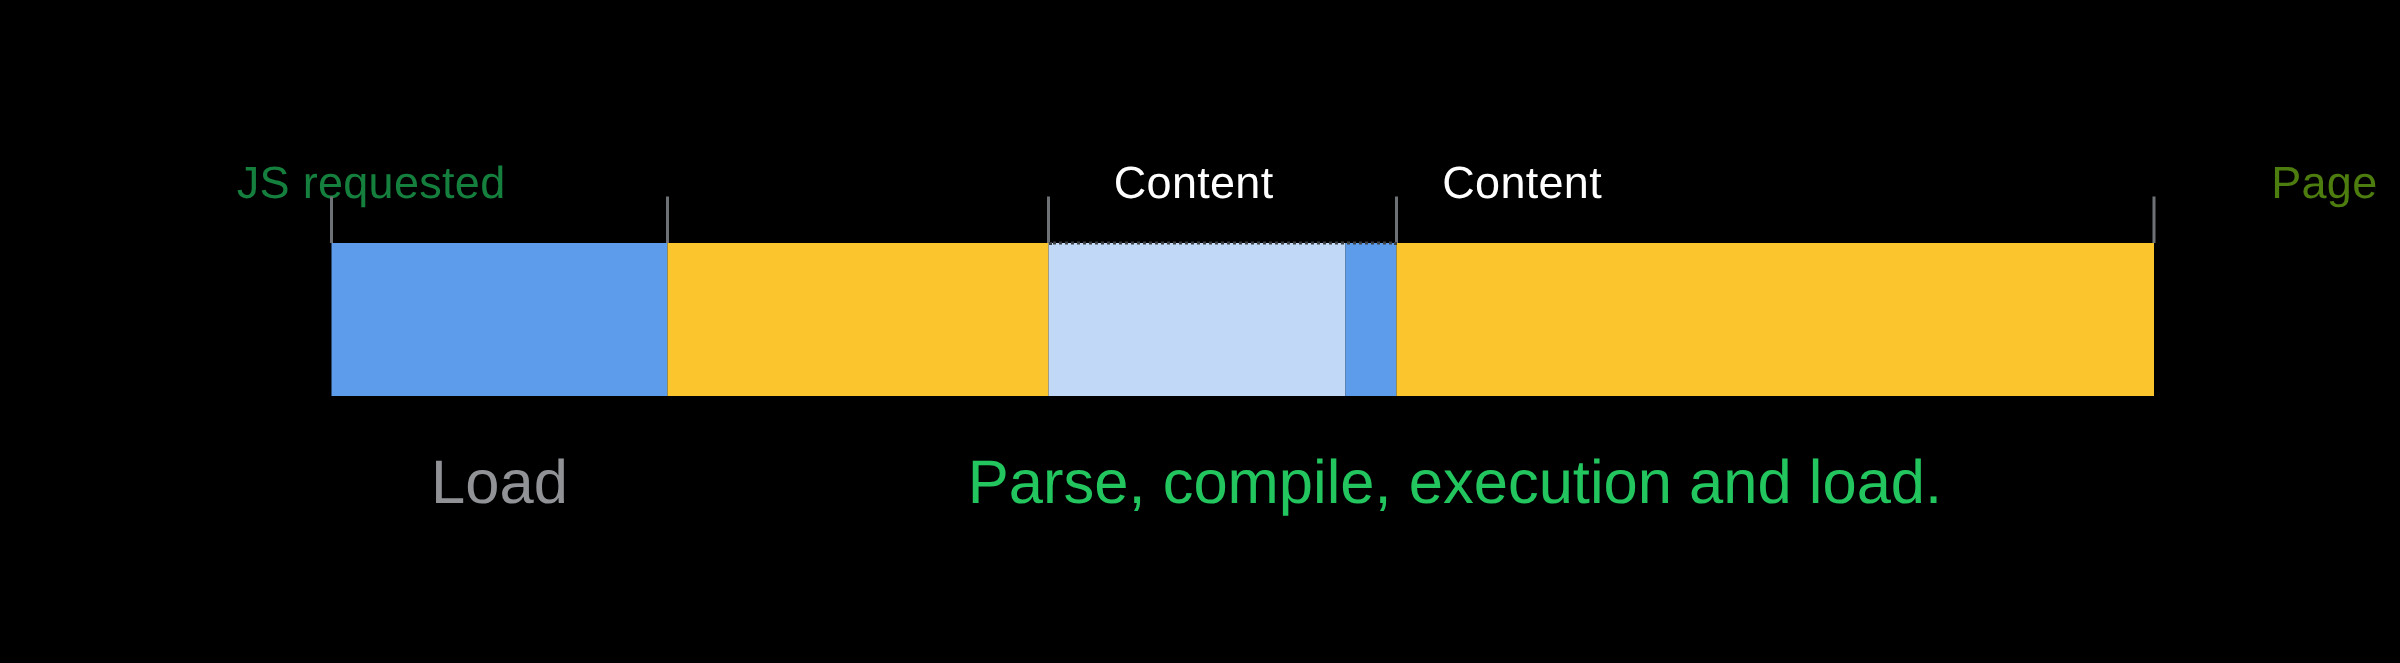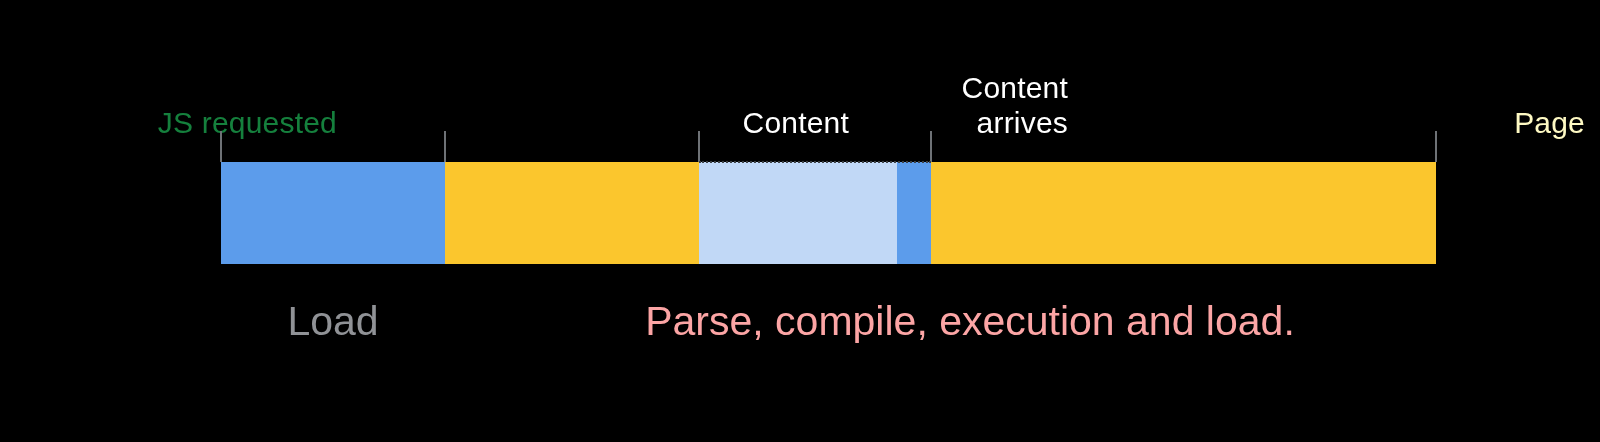--- a/index.html
+++ b/index.html
@@ -71,37 +71,36 @@
 
   <div class="mlabel" style="left: 37px; color: #15803d;">
     <div class="line">JS requested</div>
 
   </div>
   <div class="mlabel" style="left: 549px; color: rgb(255, 255, 255);">
     <div class="line">Content</div>
   </div>
   <div class="mlabel" style="left: 768px; color: rgb(255, 255, 255);">
     <div class="line">Content</div>
-    <div class="line">arrives</div>
   </div>
-  <div class="mlabel" style="left: 1285px; color: #fef9c3;">
+  <div class="mlabel" style="left: 1285px; color: #4d7c0f;">
     <div class="line">Page</div>
   </div>
 
   <div class="tick" style="left: 220px; background: rgb(110, 114, 118);"></div>
   <div class="tick" style="left: 444px; background: rgb(110, 114, 118);"></div>
   <div class="tick" style="left: 698px; background: rgb(110, 114, 118);"></div>
   <div class="tick" style="left: 930px; background: rgb(110, 114, 118);"></div>
   <div class="tick" style="left: 1435px; background: rgb(110, 114, 118);"></div>
 
   <div class="bar" style="left: 221px; width: 1215px; top: 162px; height: 102px;">
     <div class="seg" style="left: 0px; width: 224px; height: 102px; background: rgb(92, 156, 235);"></div>
     <div class="seg" style="left: 224px; width: 254px; height: 102px; background: rgb(251, 198, 45);"></div>
     <div class="seg" style="left: 478px; width: 198px; height: 102px; background: rgb(193, 216, 246);"></div>
     <div class="seg" style="left: 676px; width: 34px; height: 102px; background: rgb(92, 156, 235);"></div>
     <div class="seg" style="left: 710px; width: 505px; height: 102px; background: rgb(251, 198, 45);"></div>
     <div class="dotted" style="left: 478px; width: 232px;"></div>
   </div>
 
   <div class="caption" style="left: -67px; color: rgb(144, 146, 150);">Load</div>
-  <div class="caption" style="left: 570px; color: #fca5a5;">Parse, compile, execution and load.</div>
+  <div class="caption" style="left: 570px; color: #22c55e;">Parse, compile, execution and load.</div>
 
 </div>
 
 </body></html>

